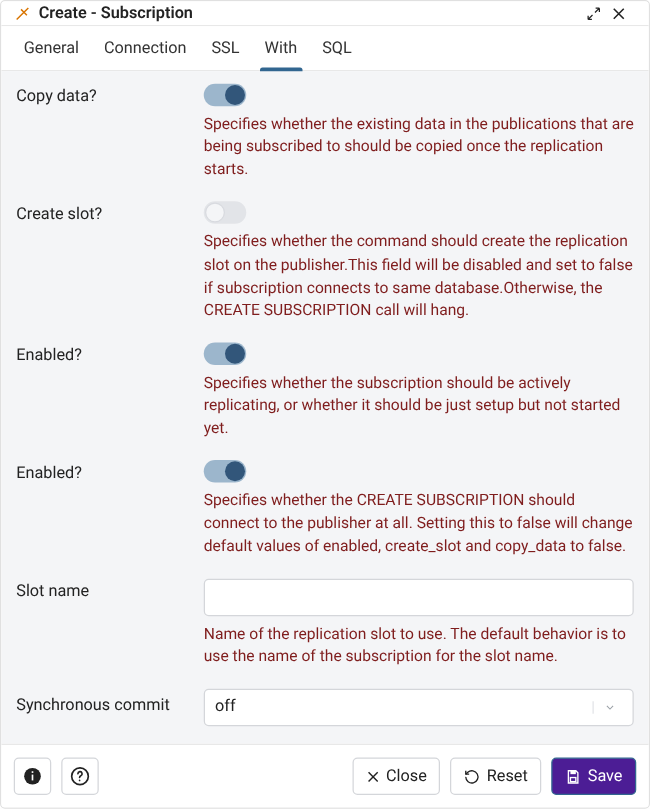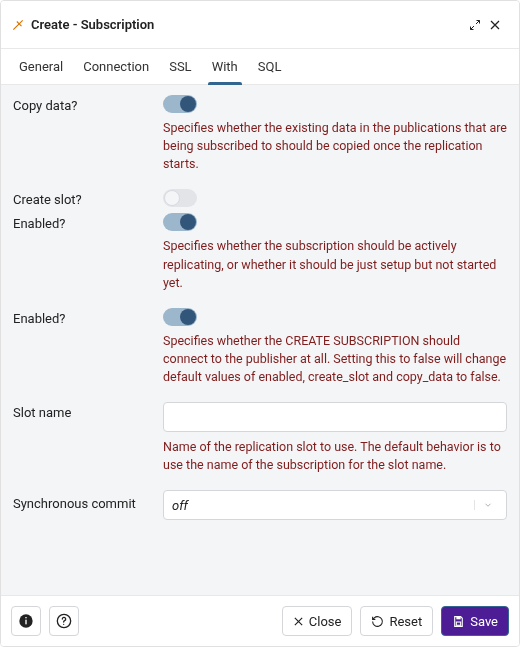--- a/index.html
+++ b/index.html
@@ -14,21 +14,21 @@
     display: flex;
     flex-direction: column;
     border: 1px solid #e0e0e0;
     border-radius: 4px;
     overflow: hidden;
   }
   
   .titlebar {
     display: flex;
     align-items: center;
-    height: 48px;
+    height: 20px;
     padding: 0 10px;
     border-bottom: 1px solid #e8e8e8;
     background: #fff;
   }
   .titlebar .appicon { margin-right: 6px; color: #d97502; }
   .titlebar .title { font-weight: 600; flex: 1; font-size: 13px; }
   .titlebar .winbtn { width: 20px; text-align: center; cursor: pointer; }
   
   .tabs {
     display: flex;
@@ -122,21 +122,20 @@
   .select {
     width: 100%;
     height: 30px;
     border: 1px solid #d4d6da;
     border-radius: 4px;
     background: #fff;
     display: flex;
     align-items: center;
     padding: 0 8px;
     font-size: 13px;
-    font-style: italic;
   }
   .select .val { flex: 1; }
   .select .chev {
     width: 24px;
     text-align: right;
     color: #9aa0a6;
     border-left: 1px solid #e2e4e8;
     padding-left: 8px;
   }
   
@@ -220,20 +219,21 @@
     </div>
   </div>
   <div class="help">Specifies whether the existing data in the publications that are being subscribed to should be copied once the replication starts.</div>
 
   <div class="field">
     <div class="label">Create slot?</div>
     <div class="control">
       <span class="toggle off disabled"><span class="knob"></span></span>
     </div>
   </div>
+  <div class="help">Specifies whether the command should create the replication slot on the publisher.This field will be disabled and set to false if subscription connects to same database.Otherwise, the CREATE SUBSCRIPTION call will hang.</div>
 
   <div class="field">
     <div class="label">Enabled?</div>
     <div class="control">
       <span class="toggle on"><span class="knob"></span></span>
     </div>
   </div>
   <div class="help">Specifies whether the subscription should be actively replicating, or whether it should be just setup but not started yet.</div>
 
   <div class="field">

